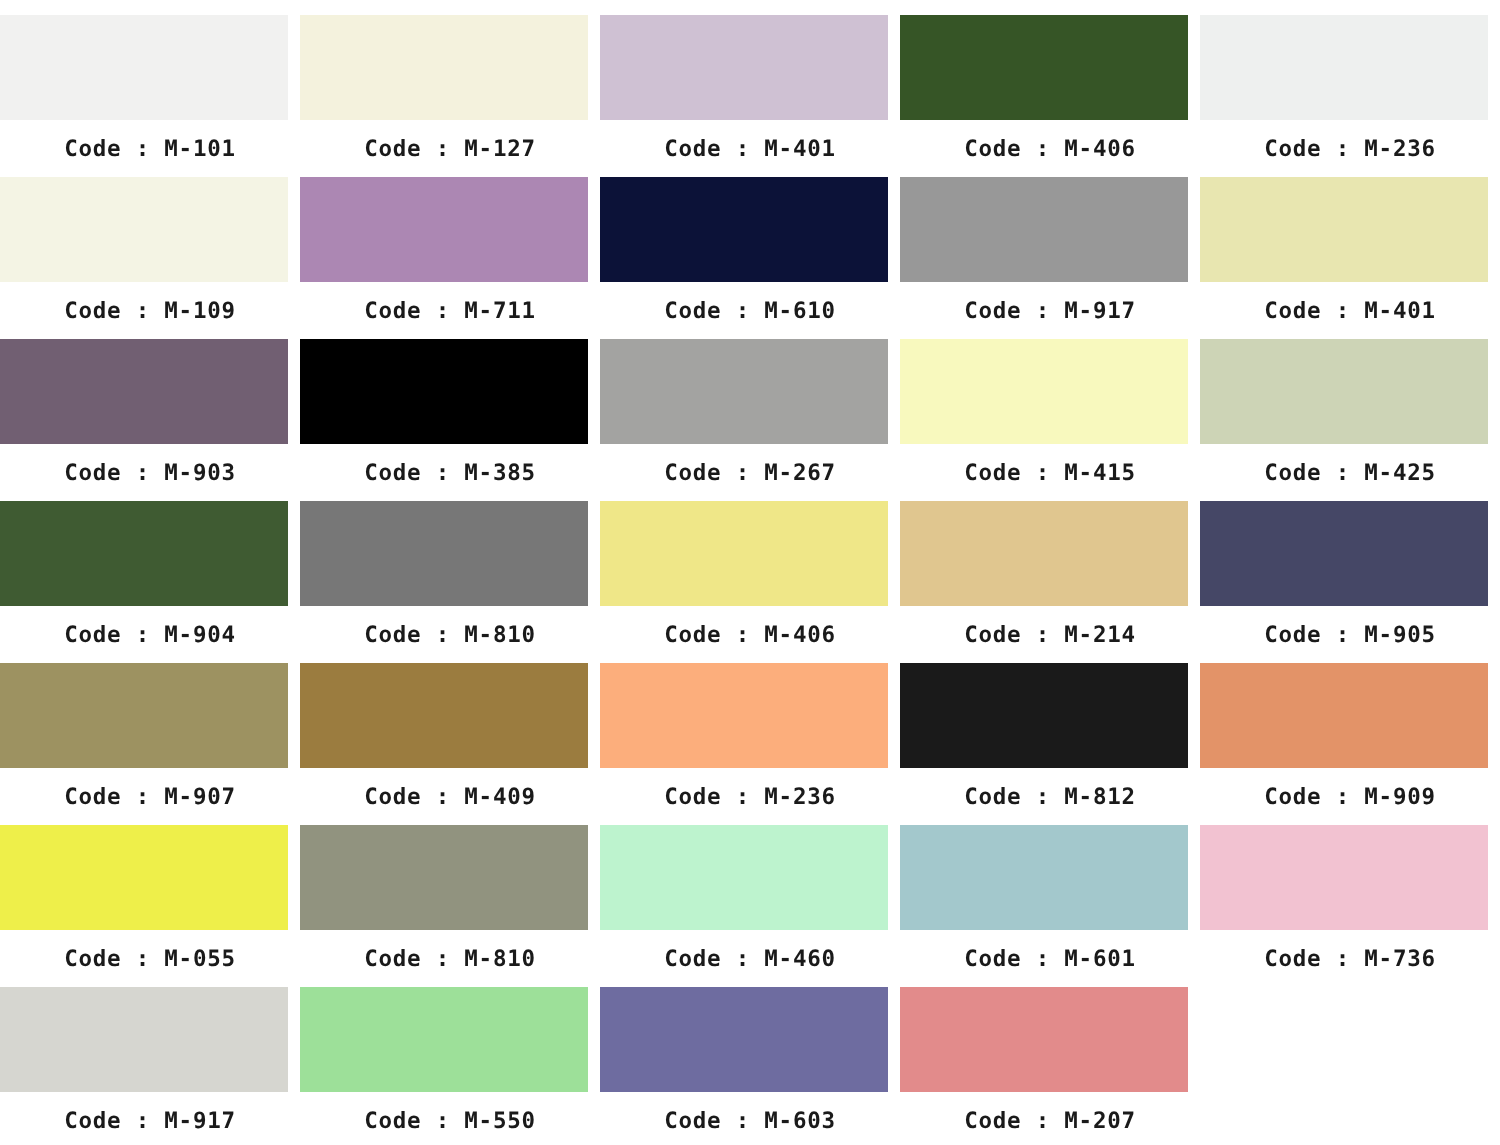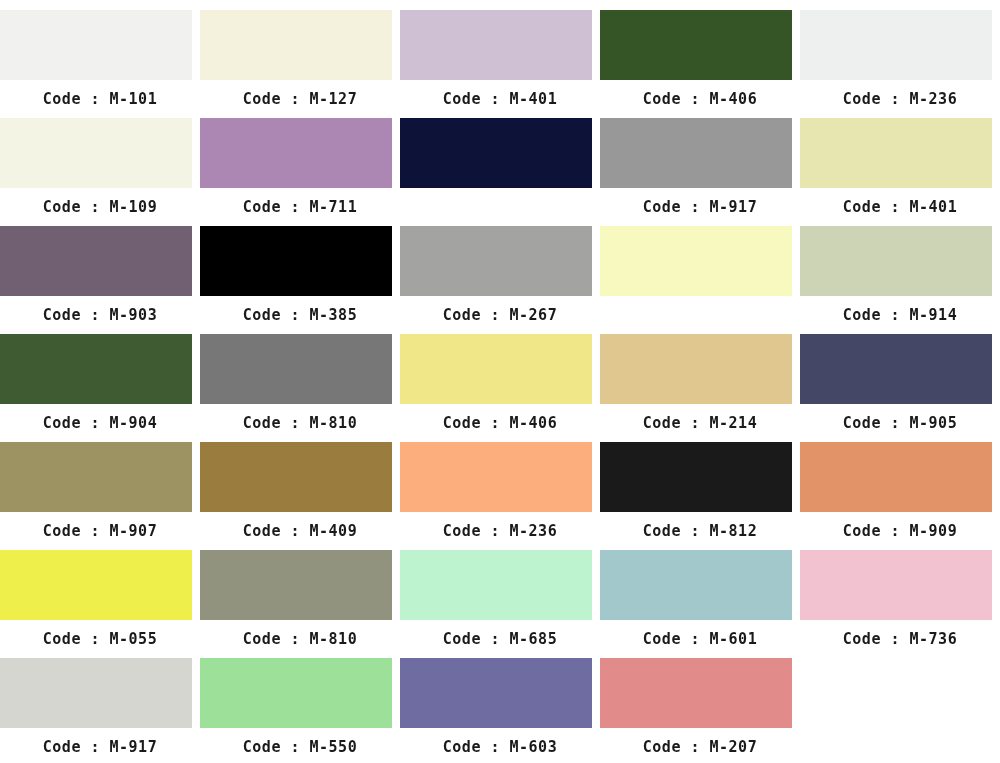--- a/index.html
+++ b/index.html
@@ -80,20 +80,21 @@
     <div class="swatch-cell">
       <div class="swatch-chip" style="background-color: rgb(244, 244, 228);"></div>
       <div class="swatch-label">Code : M-109</div>
     </div>
     <div class="swatch-cell">
       <div class="swatch-chip" style="background-color: rgb(172, 135, 179);"></div>
       <div class="swatch-label">Code : M-711</div>
     </div>
     <div class="swatch-cell">
       <div class="swatch-chip" style="background-color: rgb(12, 18, 56);"></div>
+      <div class="swatch-label">Code : M-610</div>
     </div>
     <div class="swatch-cell">
       <div class="swatch-chip" style="background-color: rgb(152, 152, 152);"></div>
       <div class="swatch-label">Code : M-917</div>
     </div>
     <div class="swatch-cell">
       <div class="swatch-chip" style="background-color: rgb(232, 230, 176);"></div>
       <div class="swatch-label">Code : M-401</div>
     </div>
     <div class="swatch-cell">
@@ -103,24 +104,25 @@
     <div class="swatch-cell">
       <div class="swatch-chip" style="background-color: rgb(0, 0, 0);"></div>
       <div class="swatch-label">Code : M-385</div>
     </div>
     <div class="swatch-cell">
       <div class="swatch-chip" style="background-color: rgb(163, 163, 161);"></div>
       <div class="swatch-label">Code : M-267</div>
     </div>
     <div class="swatch-cell">
       <div class="swatch-chip" style="background-color: rgb(248, 249, 190);"></div>
+      <div class="swatch-label">Code : M-415</div>
     </div>
     <div class="swatch-cell">
       <div class="swatch-chip" style="background-color: rgb(205, 212, 182);"></div>
-      <div class="swatch-label">Code : M-914</div>
+      <div class="swatch-label">Code : M-425</div>
     </div>
     <div class="swatch-cell">
       <div class="swatch-chip" style="background-color: rgb(63, 91, 50);"></div>
       <div class="swatch-label">Code : M-904</div>
     </div>
     <div class="swatch-cell">
       <div class="swatch-chip" style="background-color: rgb(119, 119, 119);"></div>
       <div class="swatch-label">Code : M-810</div>
     </div>
     <div class="swatch-cell">
@@ -158,21 +160,21 @@
     <div class="swatch-cell">
       <div class="swatch-chip" style="background-color: rgb(238, 239, 74);"></div>
       <div class="swatch-label">Code : M-055</div>
     </div>
     <div class="swatch-cell">
       <div class="swatch-chip" style="background-color: rgb(145, 147, 127);"></div>
       <div class="swatch-label">Code : M-810</div>
     </div>
     <div class="swatch-cell">
       <div class="swatch-chip" style="background-color: rgb(189, 243, 206);"></div>
-      <div class="swatch-label">Code : M-685</div>
+      <div class="swatch-label">Code : M-460</div>
     </div>
     <div class="swatch-cell">
       <div class="swatch-chip" style="background-color: rgb(163, 200, 204);"></div>
       <div class="swatch-label">Code : M-601</div>
     </div>
     <div class="swatch-cell">
       <div class="swatch-chip" style="background-color: rgb(242, 194, 209);"></div>
       <div class="swatch-label">Code : M-736</div>
     </div>
     <div class="swatch-cell">

